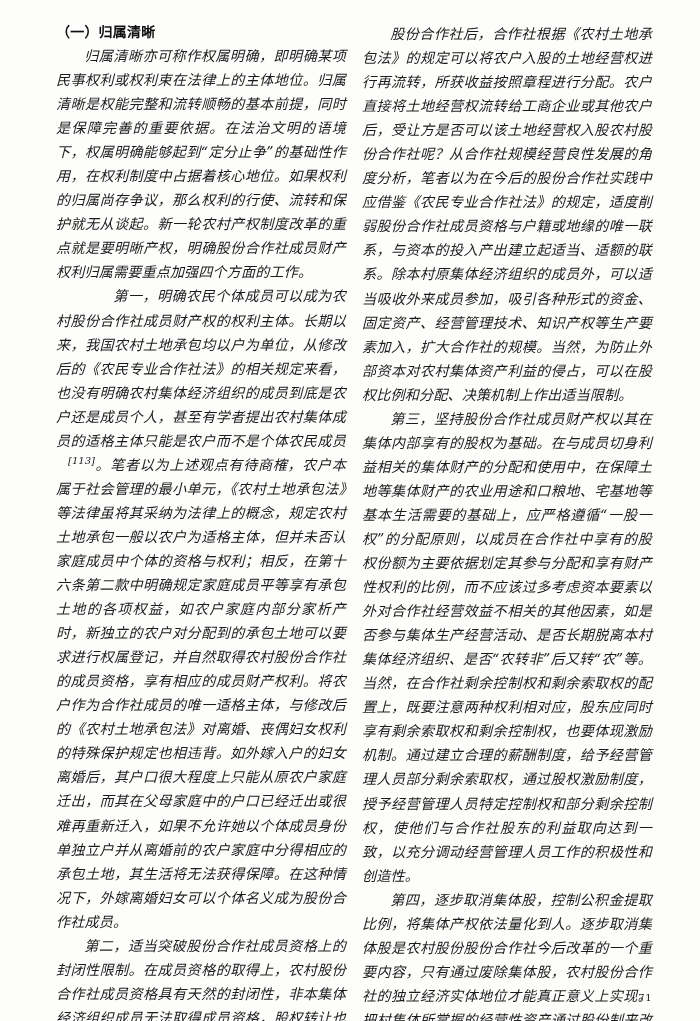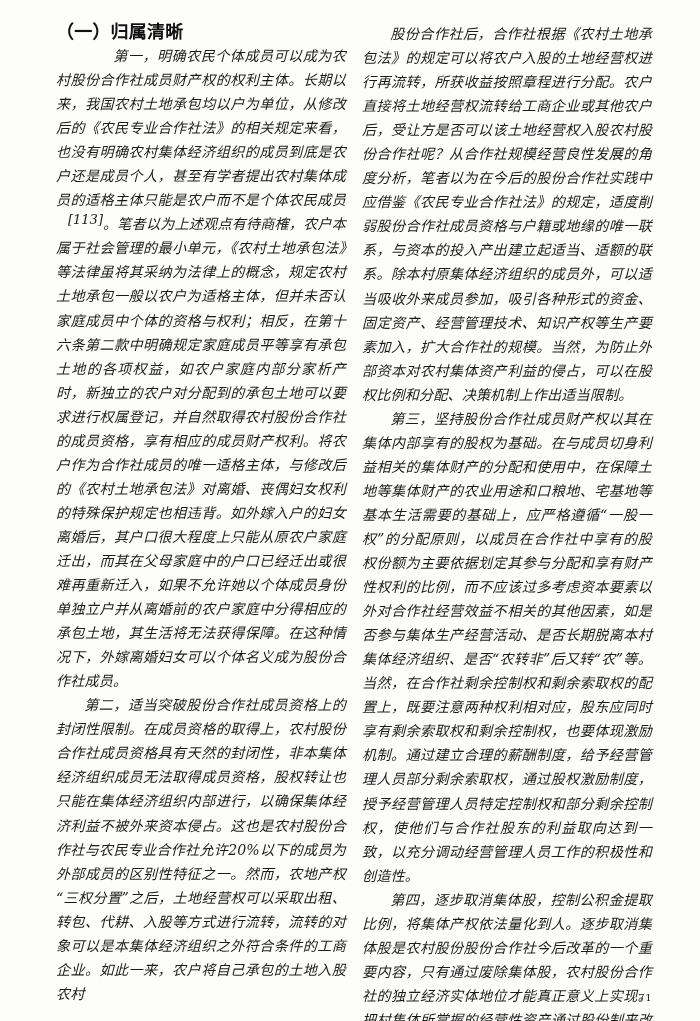--- a/index.html
+++ b/index.html
@@ -35,21 +35,21 @@
     justify-content: space-between;
   }
   .column {
     width: 290px;
     display: flex;
     flex-direction: column;
   }
   .heading {
     font-family: "DejaVu Sans", "Liberation Sans", sans-serif;
     font-weight: bold;
-    font-size: 18px;
+    font-size: 14px;
     line-height: 20px;
     letter-spacing: 0.2px;
     margin: 0 0 2px 0;
     text-align: left;
     color: #111;
   }
   p.para {
     margin: 0;
     font-size: 14.1px;
     line-height: 24.05px;
@@ -57,21 +57,21 @@
     text-justify: inter-ideograph;
     text-indent: 2em;
     color: #1b1b1b;
     letter-spacing: 0.01em;
     -webkit-hyphens: none;
     hyphens: none;
     word-break: break-all;
     font-style: italic;
   }
   sup.fn {
-    font-size: 13px;
+    font-size: 10px;
     vertical-align: super;
     line-height: 0;
     letter-spacing: 0;
     padding-left: 12px;
   }
   .page-number {
     position: absolute;
     right: 48px;
     bottom: 18px;
     font-size: 10px;
@@ -83,20 +83,21 @@
 </head>
 <body>
 
 <div class="page">
 
   <div class="columns">
 
     <div class="column">
       <h2 class="heading">（一）归属清晰</h2>
 
+      <p class="para">归属清晰亦可称作权属明确，即明确某项民事权利或权利束在法律上的主体地位。归属清晰是权能完整和流转顺畅的基本前提，同时是保障完善的重要依据。在法治文明的语境下，权属明确能够起到“定分止争”的基础性作用，在权利制度中占据着核心地位。如果权利的归属尚存争议，那么权利的行使、流转和保护就无从谈起。新一轮农村产权制度改革的重点就是要明晰产权，明确股份合作社成员财产权利归属需要重点加强四个方面的工作。</p>
 
       <p class="para"><span>　　第一，明确农民个体成员可以成为农村股份合作社成员财产权的权利主体。长期以来，我国农村土地承包均以户为单位，从修改后的《农民专业合作社法》的相关规定来看，也没有明确农村集体经济组织的成员到底是农户还是成员个人，甚至有学者提出农村集体成员的适格主体只能是农户而不是个体农民成员</span><sup class="fn">[113]</sup><span>。笔者以为上述观点有待商榷，农户本属于社会管理的最小单元，《农村土地承包法》等法律虽将其采纳为法律上的概念，规定农村土地承包一般以农户为适格主体，但并未否认家庭成员中个体的资格与权利；相反，在第十六条第二款中明确规定家庭成员平等享有承包土地的各项权益，如农户家庭内部分家析产时，新独立的农户对分配到的承包土地可以要求进行权属登记，并自然取得农村股份合作社的成员资格，享有相应的成员财产权利。将农户作为合作社成员的唯一适格主体，与修改后的《农村土地承包法》对离婚、丧偶妇女权利的特殊保护规定也相违背。如外嫁入户的妇女离婚后，其户口很大程度上只能从原农户家庭迁出，而其在父母家庭中的户口已经迁出或很难再重新迁入，如果不允许她以个体成员身份单独立户并从离婚前的农户家庭中分得相应的承包土地，其生活将无法获得保障。在这种情况下，外嫁离婚妇女可以个体名义成为股份合作社成员。</span></p>
 
       <p class="para">第二，适当突破股份合作社成员资格上的封闭性限制。在成员资格的取得上，农村股份合作社成员资格具有天然的封闭性，非本集体经济组织成员无法取得成员资格，股权转让也只能在集体经济组织内部进行，以确保集体经济利益不被外来资本侵占。这也是农村股份合作社与农民专业合作社允许20%以下的成员为外部成员的区别性特征之一。然而，农地产权“三权分置”之后，土地经营权可以采取出租、转包、代耕、入股等方式进行流转，流转的对象可以是本集体经济组织之外符合条件的工商企业。如此一来，农户将自己承包的土地入股农村</p>
     </div>
 
     <div class="column">
       <p class="para">股份合作社后，合作社根据《农村土地承包法》的规定可以将农户入股的土地经营权进行再流转，所获收益按照章程进行分配。农户直接将土地经营权流转给工商企业或其他农户后，受让方是否可以该土地经营权入股农村股份合作社呢？从合作社规模经营良性发展的角度分析，笔者以为在今后的股份合作社实践中应借鉴《农民专业合作社法》的规定，适度削弱股份合作社成员资格与户籍或地缘的唯一联系，与资本的投入产出建立起适当、适额的联系。除本村原集体经济组织的成员外，可以适当吸收外来成员参加，吸引各种形式的资金、固定资产、经营管理技术、知识产权等生产要素加入，扩大合作社的规模。当然，为防止外部资本对农村集体资产利益的侵占，可以在股权比例和分配、决策机制上作出适当限制。</p>
 
       <p class="para">第三，坚持股份合作社成员财产权以其在集体内部享有的股权为基础。在与成员切身利益相关的集体财产的分配和使用中，在保障土地等集体财产的农业用途和口粮地、宅基地等基本生活需要的基础上，应严格遵循“一股一权”的分配原则，以成员在合作社中享有的股权份额为主要依据划定其参与分配和享有财产性权利的比例，而不应该过多考虑资本要素以外对合作社经营效益不相关的其他因素，如是否参与集体生产经营活动、是否长期脱离本村集体经济组织、是否“农转非”后又转“农”等。当然，在合作社剩余控制权和剩余索取权的配置上，既要注意两种权利相对应，股东应同时享有剩余索取权和剩余控制权，也要体现激励机制。通过建立合理的薪酬制度，给予经营管理人员部分剩余索取权，通过股权激励制度，授予经营管理人员特定控制权和部分剩余控制权，使他们与合作社股东的利益取向达到一致，以充分调动经营管理人员工作的积极性和创造性。</p>

